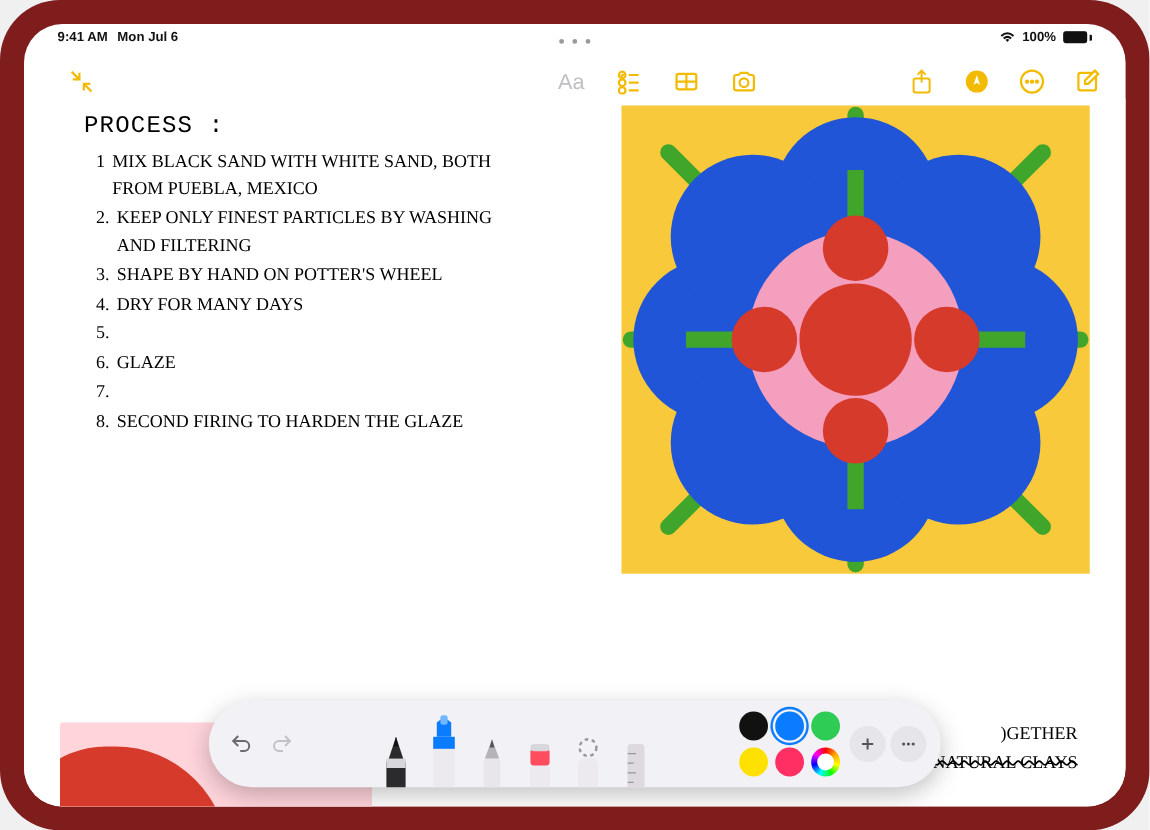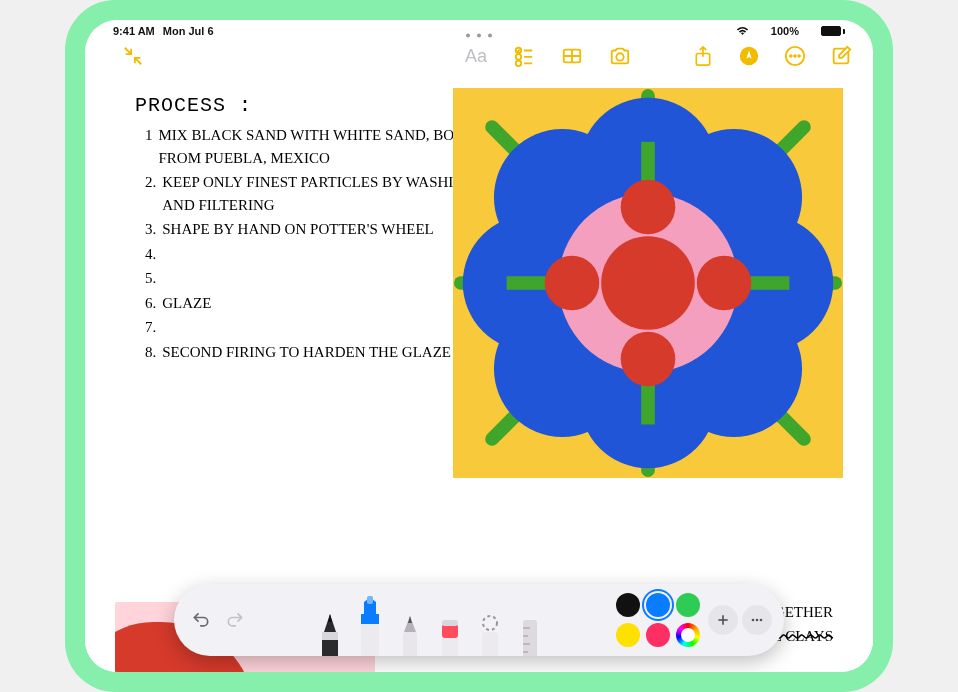--- a/index.html
+++ b/index.html
@@ -3,22 +3,22 @@
 <meta charset="utf-8">
 <style>
   * { box-sizing: border-box; margin: 0; padding: 0; }
   body {
     width: 958px; height: 692px;
     background: #f0f0f0;
     font-family: -apple-system, BlinkMacSystemFont, sans-serif;
     display: flex; align-items: center; justify-content: center;
   }
   .device {
-    width: 828px; height: 692px;
-    background: #86efac;
+    width: 958px; height: 692px;
+    background: #7f1d1d;
     border-radius: 50px;
     padding: 20px;
     position: relative;
   }
   .screen {
     width: 100%; height: 100%;
     background: #fff;
     border-radius: 32px;
     overflow: hidden;
     position: relative;
@@ -26,36 +26,36 @@
   
   .status-bar {
     position: absolute; top: 0; left: 0; right: 0;
     height: 22px;
     display: flex; align-items: center; justify-content: space-between;
     padding: 0 28px;
     font-size: 11px; font-weight: 600; color: #111;
     z-index: 50;
   }
   .status-left { display: flex; gap: 8px; }
-  .status-right { display: flex; gap: 22px; align-items: center; }
+  .status-right { display: flex; gap: 6px; align-items: center; }
   .battery {
     display: inline-flex; align-items: center; gap: 2px;
   }
   .battery-body {
     width: 20px; height: 10px; border: 1px solid #111; border-radius: 2px;
     position: relative; background: #111;
   }
   .battery-tip { width: 2px; height: 5px; background: #111; border-radius: 0 1px 1px 0; }
   .wifi-ic { width: 13px; height: 10px; }
 
   
   .toolbar {
     position: absolute; top: 22px; left: 16px; right: 0;
     height: 40px;
-    display: flex; align-items: flex-start;
+    display: flex; align-items: flex-end;
     padding: 0 18px;
     z-index: 40;
   }
   .tb-left { flex: 0 0 auto; }
   .tb-center { flex: 1; display: flex; justify-content: center; gap: 0; }
   .tb-right { flex: 0 0 auto; display: flex; gap: 18px; align-items: center; }
   .tb-formatgroup { display: flex; gap: 20px; align-items: center; margin-left: 260px;}
   .tb-btn {
     width: 28px; height: 28px;
     display: flex; align-items: center; justify-content: center;
@@ -284,20 +284,21 @@
           <li>
             <span class="num">2.</span>
             <span class="txt">Keep only finest particles by washing and filtering</span>
           </li>
           <li>
             <span class="num">3.</span>
             <span class="txt">Shape by hand on potter's wheel</span>
           </li>
           <li>
             <span class="num">4.</span>
+            <span class="txt">Dry for many days</span>
           </li>
           <li>
             <span class="num">5.</span>
           </li>
           <li>
             <span class="num">6.</span>
             <span class="txt">Glaze</span>
           </li>
           <li>
             <span class="num">7.</span>

